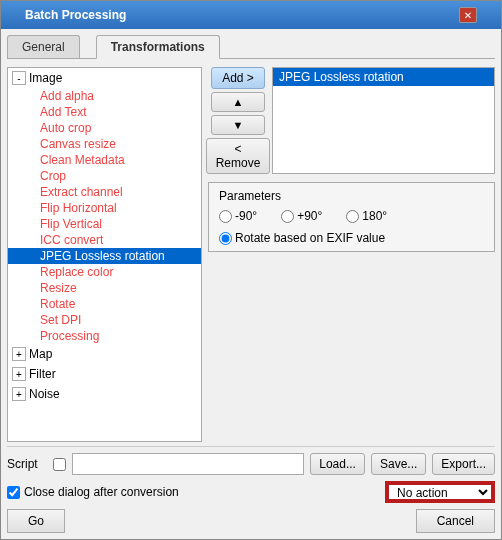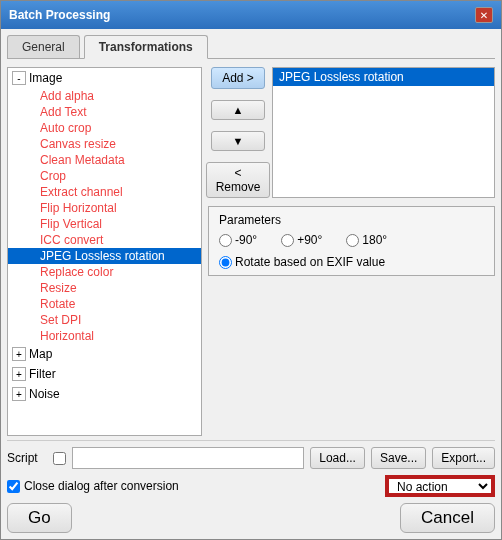--- a/index.html
+++ b/index.html
@@ -19,21 +19,21 @@
       height: 540px;
       background: #f0f0f0;
       border: 1px solid #888;
       box-shadow: 2px 2px 8px rgba(0,0,0,0.4);
       display: flex;
       flex-direction: column;
     }
     .title-bar {
       background: linear-gradient(to bottom, #4a90d9, #2c6fbd);
       color: white;
-      padding: 5px 8px;
+      padding: 5px 24px;
       display: flex;
       align-items: center;
       justify-content: space-between;
       height: 28px;
       flex-shrink: 0;
     }
     .title-bar-text {
       font-size: 12px;
       font-weight: bold;
     }
@@ -57,21 +57,21 @@
     .title-btn.close { background: #c0392b; color: white; }
     .content {
       flex: 1;
       display: flex;
       flex-direction: column;
       padding: 6px;
       gap: 4px;
     }
     .tabs-bar {
       display: flex;
-      gap: 4px;
+      gap: 16px;
       border-bottom: 1px solid #aaa;
       margin-bottom: 4px;
     }
     .tab {
       padding: 4px 14px;
       border: 1px solid #aaa;
       border-bottom: none;
       background: #ddd;
       cursor: pointer;
       border-radius: 3px 3px 0 0;
@@ -131,21 +131,21 @@
     .tree-child.selected { background: #0066cc; color: white; }
     .right-panel {
       flex: 1;
       display: flex;
       flex-direction: column;
       gap: 4px;
     }
     .action-buttons {
       display: flex;
       flex-direction: column;
-      gap: 11px;
+      gap: 3px;
       align-items: center;
       width: 60px;
       flex-shrink: 0;
     }
     .btn {
       padding: 3px 8px;
       border: 1px solid #aaa;
       background: linear-gradient(to bottom, #f5f5f5, #e0e0e0);
       border-radius: 3px;
       cursor: pointer;
@@ -259,23 +259,23 @@
     .footer-buttons {
       display: flex;
       justify-content: space-between;
       align-items: center;
     }
     .footer-left, .footer-right { display: flex; gap: 6px; }
     .btn-footer {
       padding: 4px 20px;
       border: 1px solid #aaa;
       background: linear-gradient(to bottom, #f5f5f5, #e0e0e0);
-      border-radius: 6px;
-      cursor: pointer;
-      font-size: 17px;
+      border-radius: 0;
+      cursor: pointer;
+      font-size: 12px;
     }
     .arrow-btn {
       width: 54px;
       height: 20px;
       display: flex;
       align-items: center;
       justify-content: center;
       border: 1px solid #aaa;
       background: linear-gradient(to bottom, #f5f5f5, #e0e0e0);
       border-radius: 3px;
@@ -326,21 +326,21 @@
         <div class="tree-child">Crop</div>
         <div class="tree-child">Extract channel</div>
         <div class="tree-child">Flip Horizontal</div>
         <div class="tree-child">Flip Vertical</div>
         <div class="tree-child">ICC convert</div>
         <div class="tree-child selected">JPEG Lossless rotation</div>
         <div class="tree-child">Replace color</div>
         <div class="tree-child">Resize</div>
         <div class="tree-child">Rotate</div>
         <div class="tree-child">Set DPI</div>
-        <div class="tree-child">Horizontal</div>
+        <div class="tree-child">Processing</div>
 
         <div class="tree-item">
           <div class="tree-group-header">
             <span class="expander">+</span>
             <span class="group-label">Map</span>
           </div>
         </div>
 
         <div class="tree-item">
           <div class="tree-group-header">

